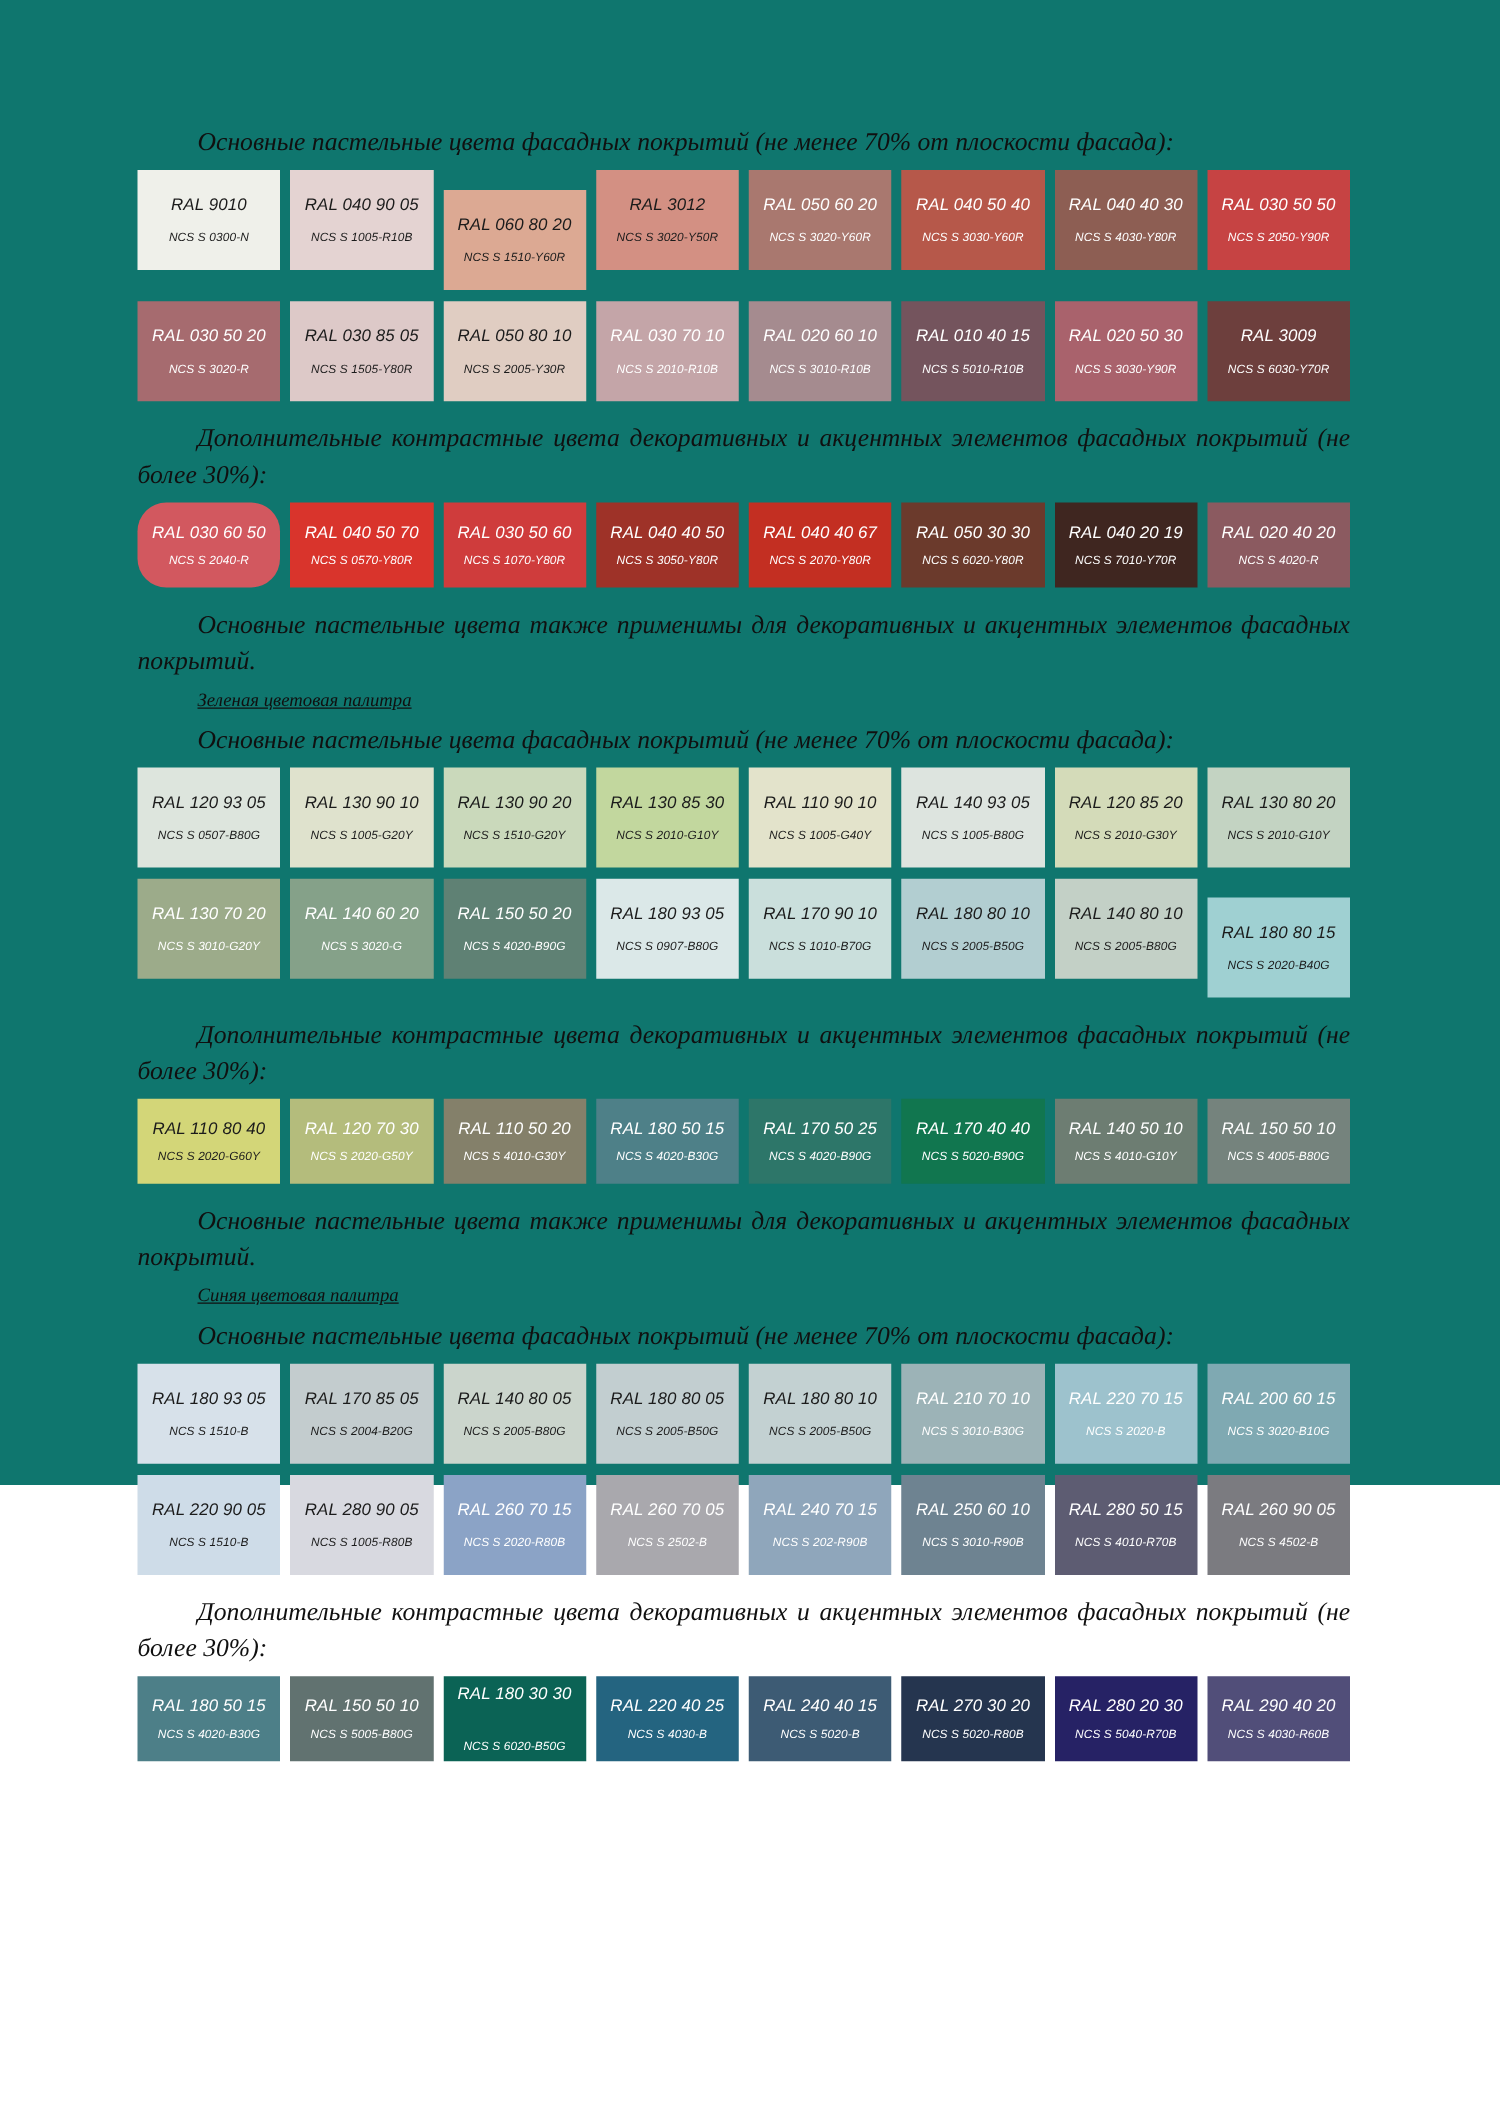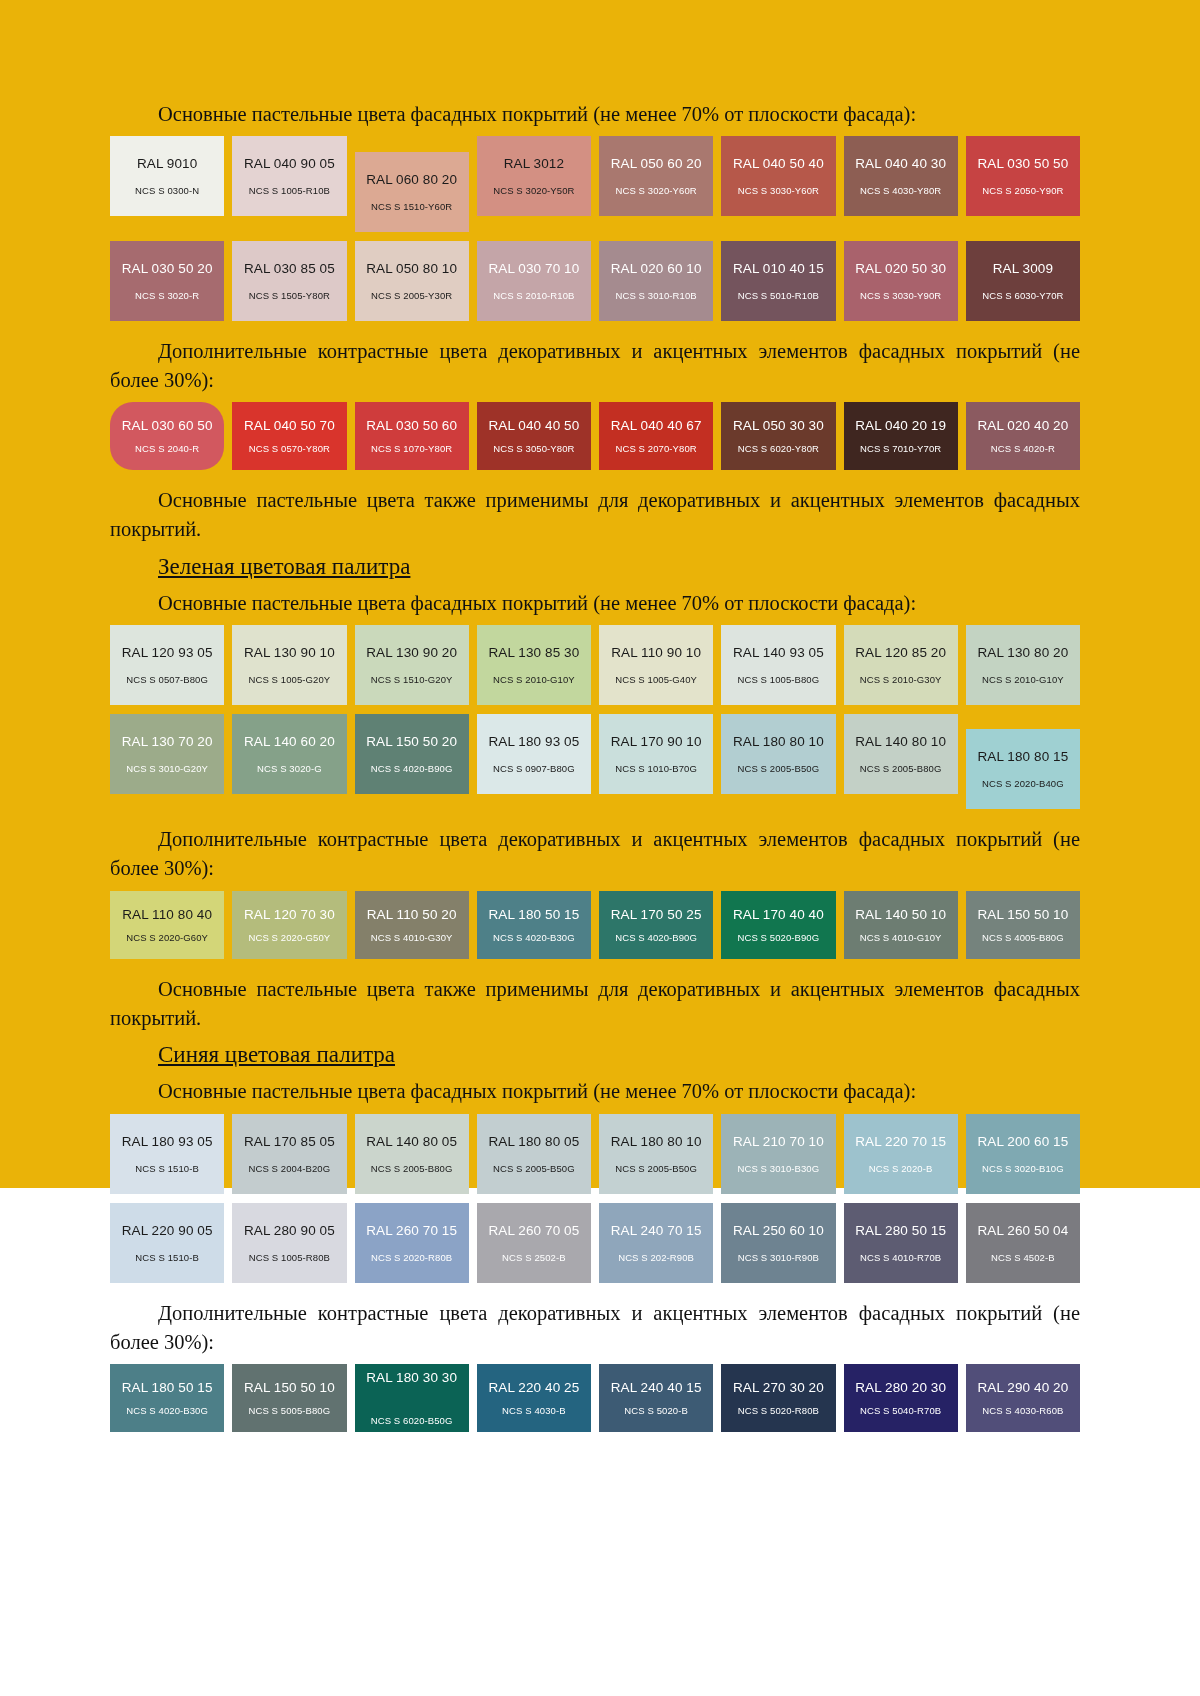--- a/index.html
+++ b/index.html
@@ -12,36 +12,37 @@
     width: 1200px;
     height: 1696px;
     font-family: "Liberation Serif", serif;
     color: #000000;
     overflow: hidden;
   }
   .page {
     position: relative;
     width: 1200px;
     height: 1188px;
-    background: #eab308;
+    background: #0f766e;
     box-sizing: border-box;
     padding: 100px 120px 0 110px;
+    font-style: italic;
   }
   .para {
     font-family: "Liberation Serif", serif;
     font-size: 20.5px;
     line-height: 1.42;
     text-align: justify;
     text-indent: 48px;
     margin: 0 0 6px 0;
     color: #101010;
   }
   .subhead {
     font-family: "Liberation Serif", serif;
-    font-size: 23px;
+    font-size: 15px;
     line-height: 1.42;
     margin: 0 0 6px 0;
     text-indent: 48px;
     color: #101010;
   }
   .subhead span.u {
     text-decoration: underline;
   }
   .swatch-row {
     display: flex;
@@ -373,21 +374,21 @@
     </div>
     <div class="swatch tall t-light" style="background-color: rgb(110, 131, 145);">
       <span class="ral">RAL 250 60 10</span>
       <span class="ncs">NCS S 3010-R90B</span>
     </div>
     <div class="swatch tall t-light" style="background-color: rgb(93, 92, 114);">
       <span class="ral">RAL 280 50 15</span>
       <span class="ncs">NCS S 4010-R70B</span>
     </div>
     <div class="swatch tall t-light" style="background-color: rgb(123, 123, 128);">
-      <span class="ral">RAL 260 50 04</span>
+      <span class="ral">RAL 260 90 05</span>
       <span class="ncs">NCS S 4502-B</span>
     </div>
   </div>
 
   <p class="para">Дополнительные контрастные цвета декоративных и акцентных элементов фасадных покрытий (не более 30%):</p>
 
   <div class="swatch-row">
     <div class="swatch short t-light" style="background-color: rgb(77, 127, 136);">
       <span class="ral">RAL 180 50 15</span>
       <span class="ncs">NCS S 4020-B30G</span>

